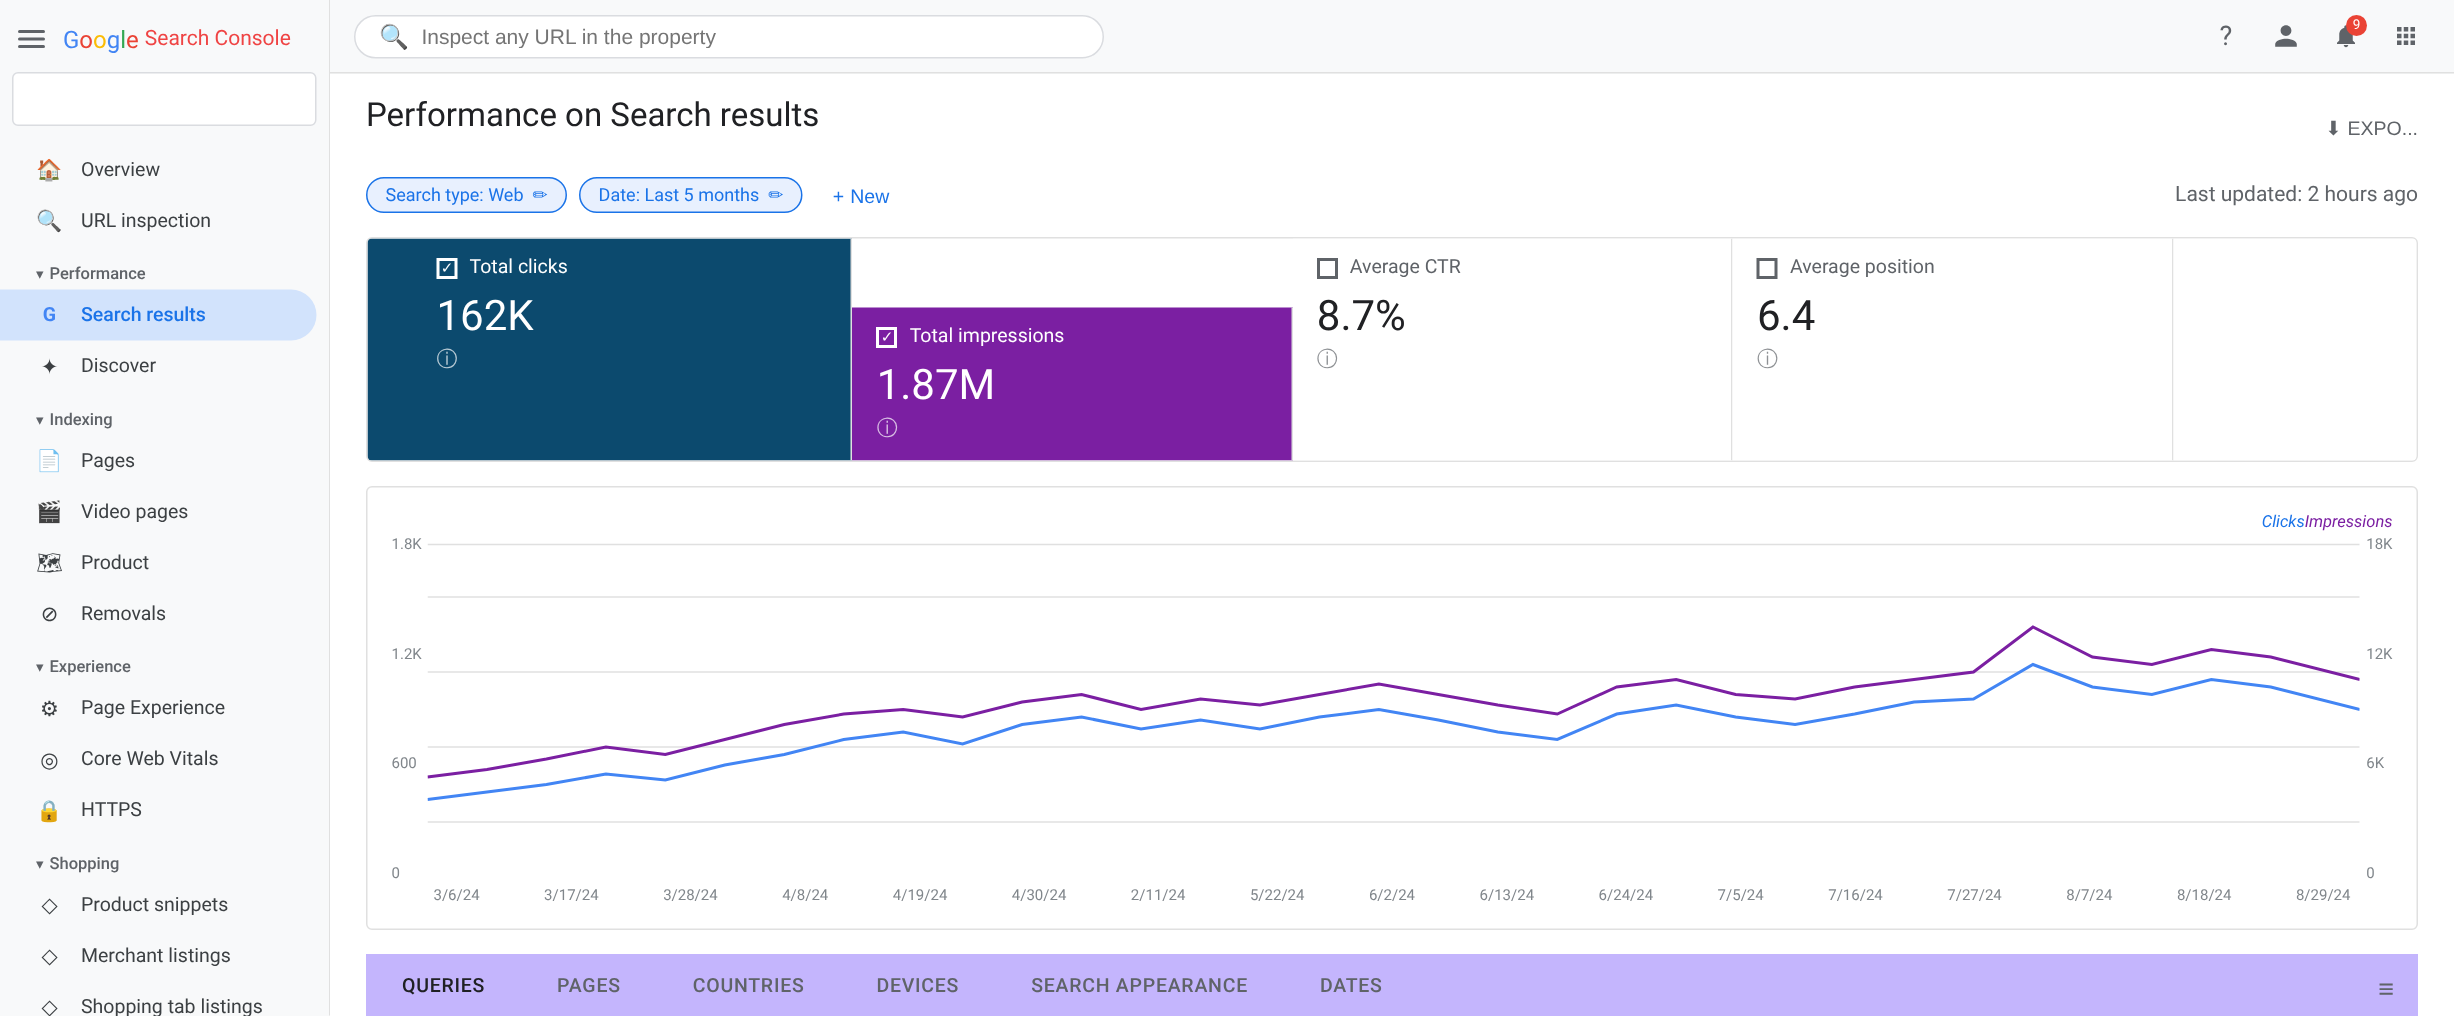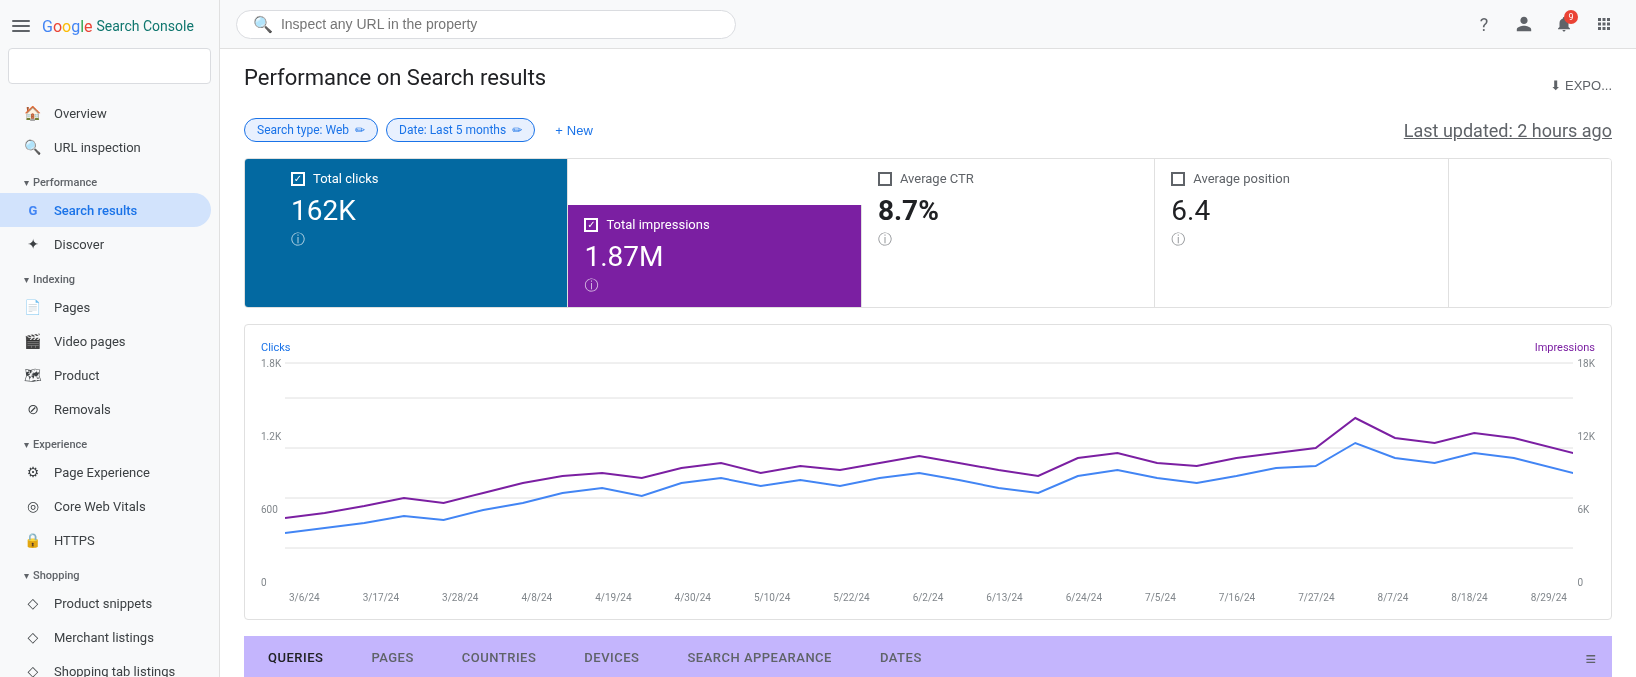--- a/index.html
+++ b/index.html
@@ -25,21 +25,21 @@
     }
     .hamburger-icon { cursor: pointer; padding: 4px; display: flex; flex-direction: column; gap: 3px; }
     .hamburger-icon span { display: block; width: 18px; height: 2px; background: #5f6368; border-radius: 1px; }
     .google-logo { display: flex; align-items: center; gap: 0; font-size: 16px; font-weight: 400; }
     .logo-g { color: #4285f4; }
     .logo-o1 { color: #ea4335; }
     .logo-o2 { color: #fbbc05; }
     .logo-g2 { color: #4285f4; }
     .logo-l { color: #34a853; }
     .logo-e { color: #ea4335; }
-    .logo-text { color: #0f766e; font-size: 14px; margin-left: 4px; text-align: center; }
+    .logo-text { color: #ef4444; font-size: 14px; margin-left: 4px; text-align: center; }
 
     .property-selector {
       margin: 0 8px 8px 8px;
       border: 1px solid #dadce0;
       border-radius: 4px;
       padding: 8px 12px;
       background: white;
       cursor: pointer;
       min-height: 36px;
     }
@@ -150,43 +150,42 @@
       padding: 4px 12px;
       border: none;
       background: transparent;
       color: #1a73e8;
       font-size: 13px;
       cursor: pointer;
       border-radius: 16px;
     }
     .last-updated {
       margin-left: auto;
-      font-size: 18px;
+      font-size: 14px;
       color: #5f6368;
-      text-decoration: underline;
     }
 
     
     .metric-cards {
       display: flex;
       gap: 0;
       margin-bottom: 16px;
       border: 1px solid #e0e0e0;
       border-radius: 4px;
       overflow: hidden;
     }
     .metric-card {
       flex: 1;
       padding: 12px 16px;
       border-right: 1px solid #e0e0e0;
       background: white;
       cursor: pointer;
     }
     .metric-card:last-child { border-right: none; }
-    .metric-card.active-blue { background: #0369a1; color: white; padding-left: 46px; }
+    .metric-card.active-blue { background: #0c4a6e; color: white; padding-left: 46px; }
     .metric-card.active-purple { background: #7b1fa2; color: white; margin-top: 46px; }
     .metric-card-header {
       display: flex;
       align-items: center;
       gap: 8px;
       font-size: 12px;
       margin-bottom: 8px;
     }
     .metric-checkbox {
       width: 14px; height: 14px;
@@ -431,42 +430,42 @@
         <div class="metric-info">
           <span class="info-icon" style="color:white;">ⓘ</span>
         </div>
       </div>
 
       <div class="metric-card">
         <div class="metric-card-header">
           <div class="metric-checkbox" style="border-color:#5f6368;"></div>
           <span style="color:#5f6368;font-size:13px;">Average CTR</span>
         </div>
-        <div class="metric-value" style="color:#202124;font-size:28px;font-weight:700;">8.7%</div>
+        <div class="metric-value" style="color:#202124;font-size:28px;font-weight:400;">8.7%</div>
         <div class="metric-info">
           <span class="info-icon" style="color:#5f6368;">ⓘ</span>
         </div>
       </div>
 
       <div class="metric-card">
         <div class="metric-card-header">
           <div class="metric-checkbox" style="border-color:#5f6368;"></div>
           <span style="color:#5f6368;font-size:13px;">Average position</span>
         </div>
         <div class="metric-value" style="color:#202124;font-size:28px;font-weight:400;">6.4</div>
         <div class="metric-info">
           <span class="info-icon" style="color:#5f6368;">ⓘ</span>
         </div>
       </div>
 
       <div class="metric-card" style="flex:0.5;"></div>
     </div>
 
     <div class="chart-area">
-      <div style="display:flex;justify-content:space-between;font-size:11px;margin-bottom:4px;">
+      <div style="display:flex;justify-content:flex-end;font-size:11px;margin-bottom:4px;font-style:italic;">
         <span style="color:#1a73e8;">Clicks</span>
         <span style="color:#7b1fa2;">Impressions</span>
       </div>
       <div style="position:relative;display:flex;">
 
         <div style="display:flex;flex-direction:column-reverse;justify-content:space-between;padding-right:4px;font-size:10px;color:#80868b;height:230px;">
           <span>0</span>
           <span>600</span>
           <span>1.2K</span>
           <span>1.8K</span>
@@ -493,21 +492,21 @@
         </div>
       </div>
 
       <div style="display:flex;justify-content:space-between;font-size:10px;color:#80868b;margin-top:4px;padding:0 28px;">
         <span>3/6/24</span>
         <span>3/17/24</span>
         <span>3/28/24</span>
         <span>4/8/24</span>
         <span>4/19/24</span>
         <span>4/30/24</span>
-        <span>5/10/24</span>
+        <span>2/11/24</span>
         <span>5/22/24</span>
         <span>6/2/24</span>
         <span>6/13/24</span>
         <span>6/24/24</span>
         <span>7/5/24</span>
         <span>7/16/24</span>
         <span>7/27/24</span>
         <span>8/7/24</span>
         <span>8/18/24</span>
         <span>8/29/24</span>

